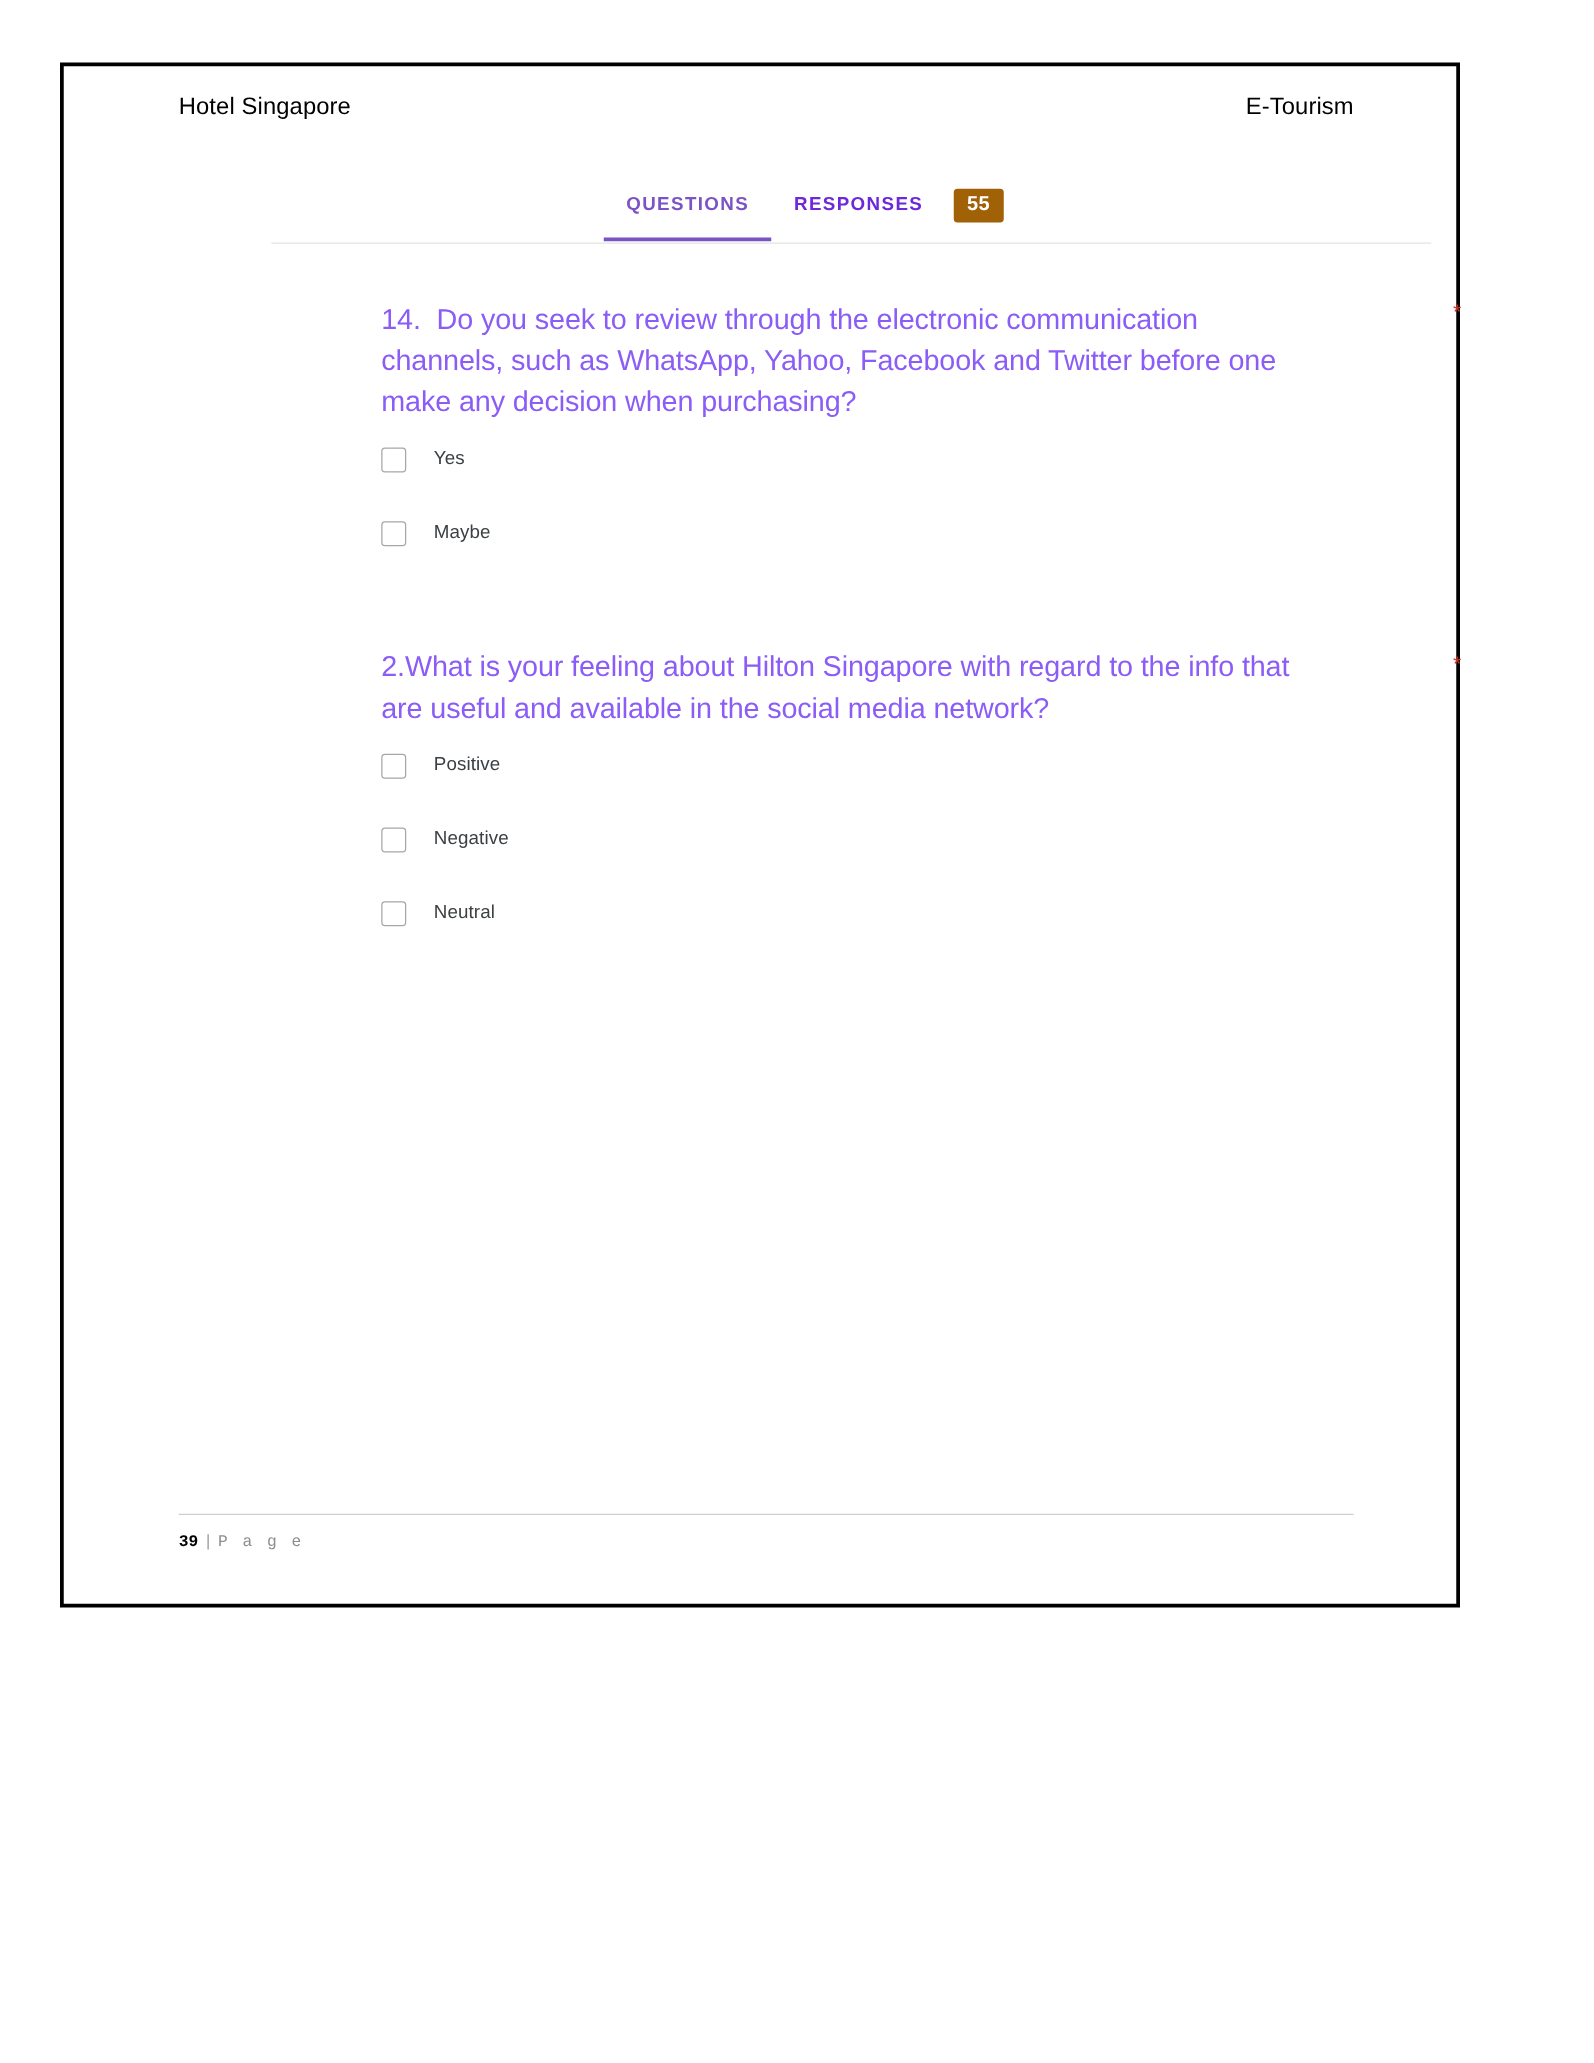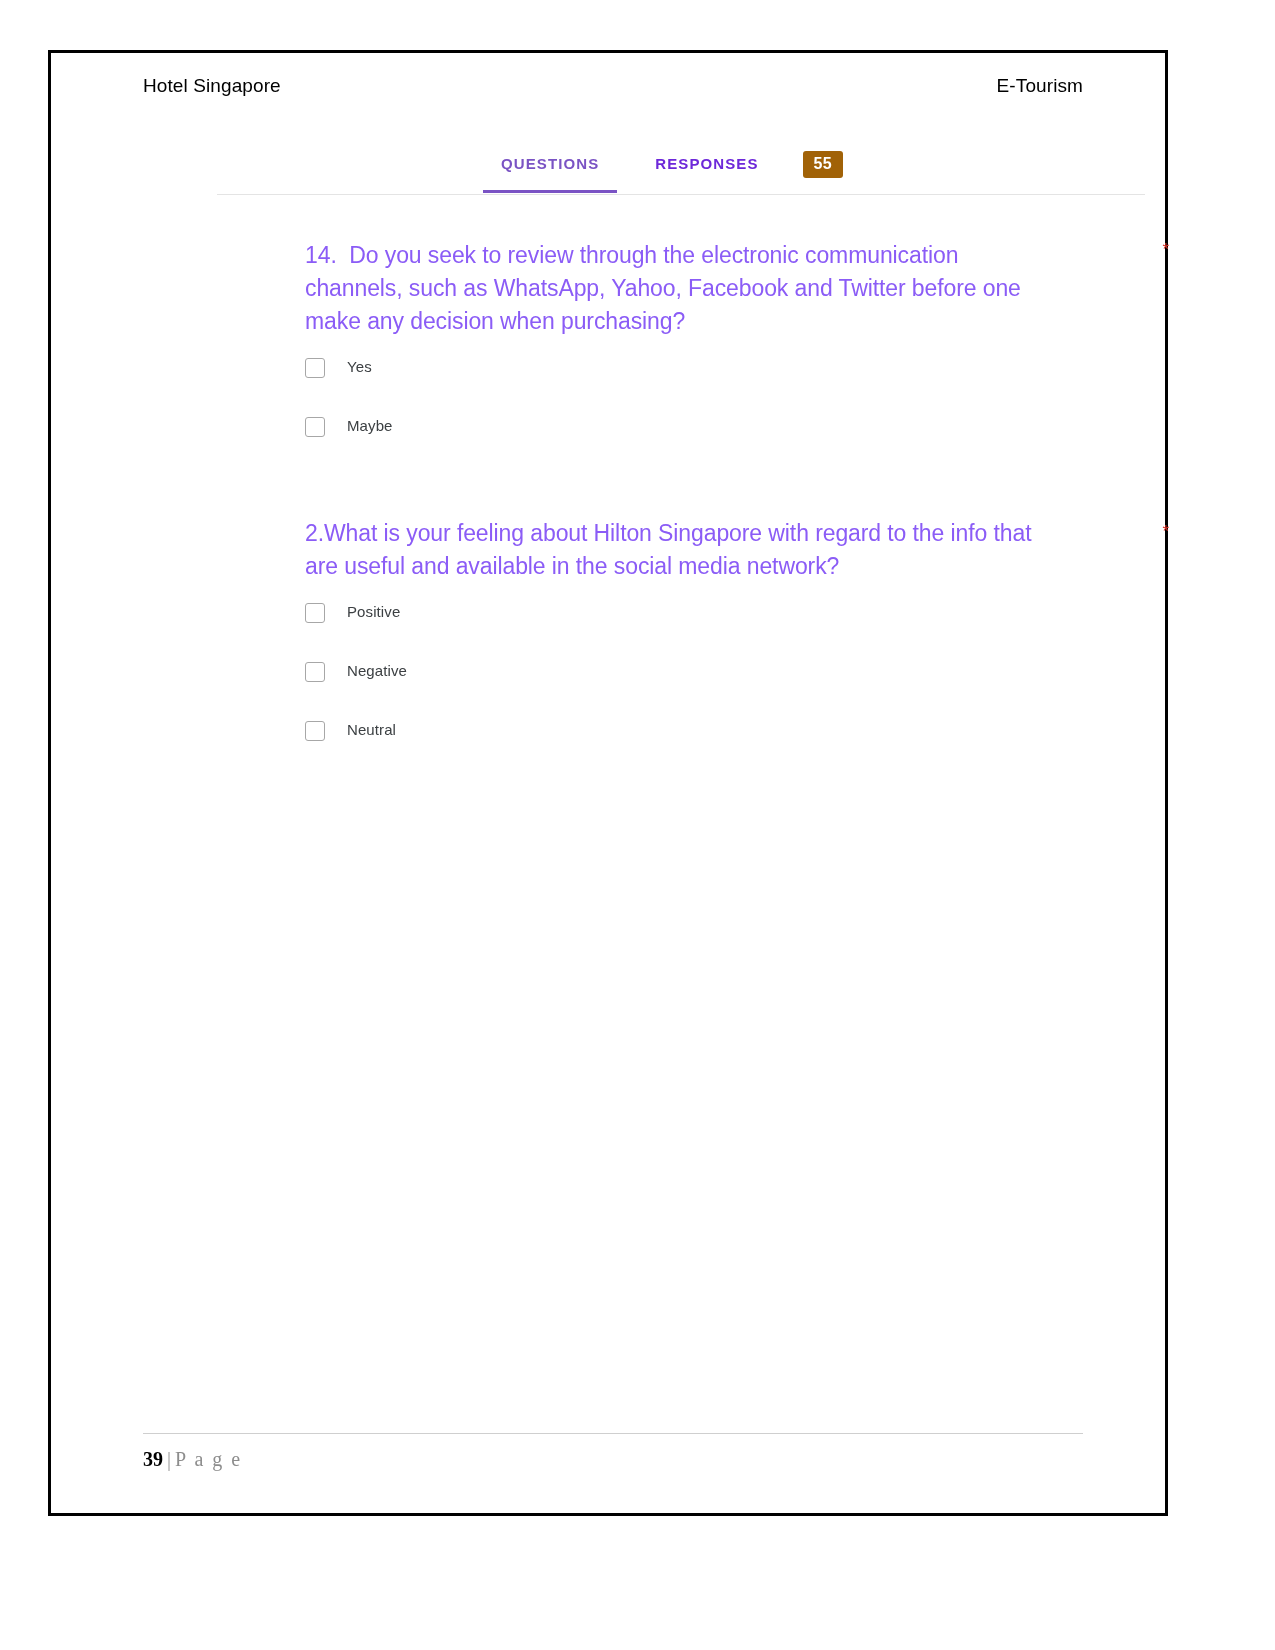--- a/index.html
+++ b/index.html
@@ -11,21 +11,21 @@
     width: 1275px; height: 1650px;
     font-family: "Liberation Sans", sans-serif;
     position: relative;
     overflow: hidden;
   }
 
   
   .page-frame {
     position: absolute;
     left: 48px; top: 50px;
-    width: 1120px; height: 1466px;
+    width: 1120px; height: 1236px;
     border: 3px solid #000000;
     background: #ffffff;
   }
 
   .page-inner {
     position: absolute;
     left: 0; top: 0; right: 0; bottom: 0;
     padding: 0;
   }
 
@@ -52,21 +52,20 @@
     background: #ffffff;
   }
 
   .tabbar {
     position: relative;
     height: 62px;
     border-bottom: 1px solid #e4e4e4;
     display: flex;
     align-items: flex-start;
     padding-left: 266px;
-    gap: 20px;
   }
   .tab {
     position: relative;
     height: 60px;
     display: flex;
     align-items: center;
     font-size: 15px;
     letter-spacing: 1.1px;
     font-weight: 600;
     color: #6d28d9;
@@ -156,23 +155,23 @@
     bottom: 42px;
     width: 940px;
   }
   .footer-rule {
     height: 1px;
     background: #cfcfcf;
     width: 940px;
     margin-bottom: 14px;
   }
   .footer-text {
-    font-size: 20px;
+    font-size: 13px;
     color: #000000;
-    font-family: Liberation Serif, serif;
+    font-family: Liberation Mono, monospace;
   }
   .footer-num { font-weight: 700; }
   .footer-sep { color: #9a9a9a; margin: 0 4px; }
   .footer-word { color: #8d8d8d; letter-spacing: 2px; }
 </style>
 </head>
 <body>
 
 <div class="page-frame">
   <div class="page-inner">

